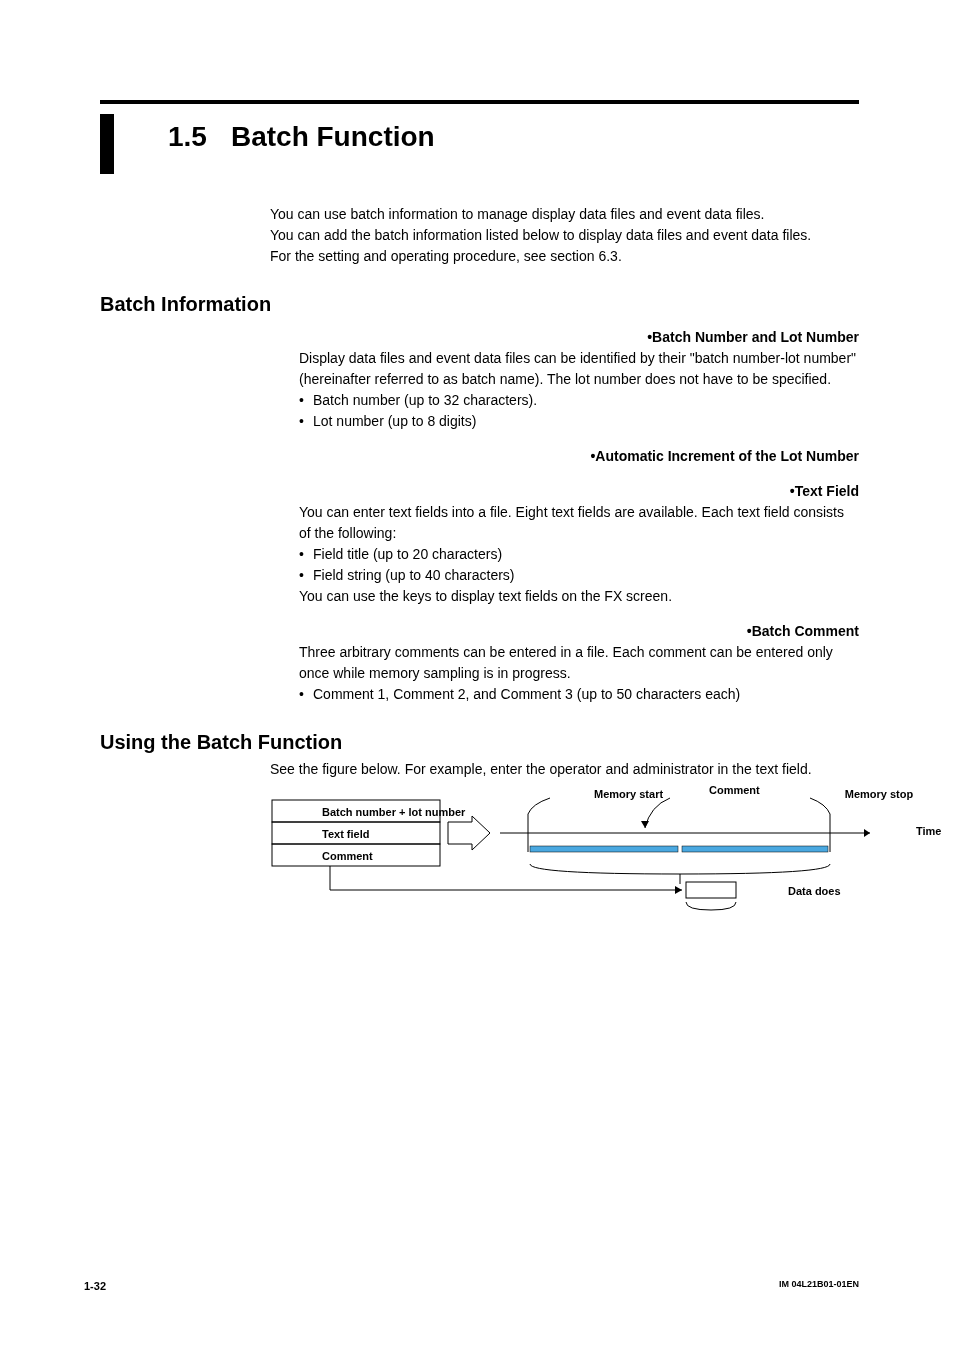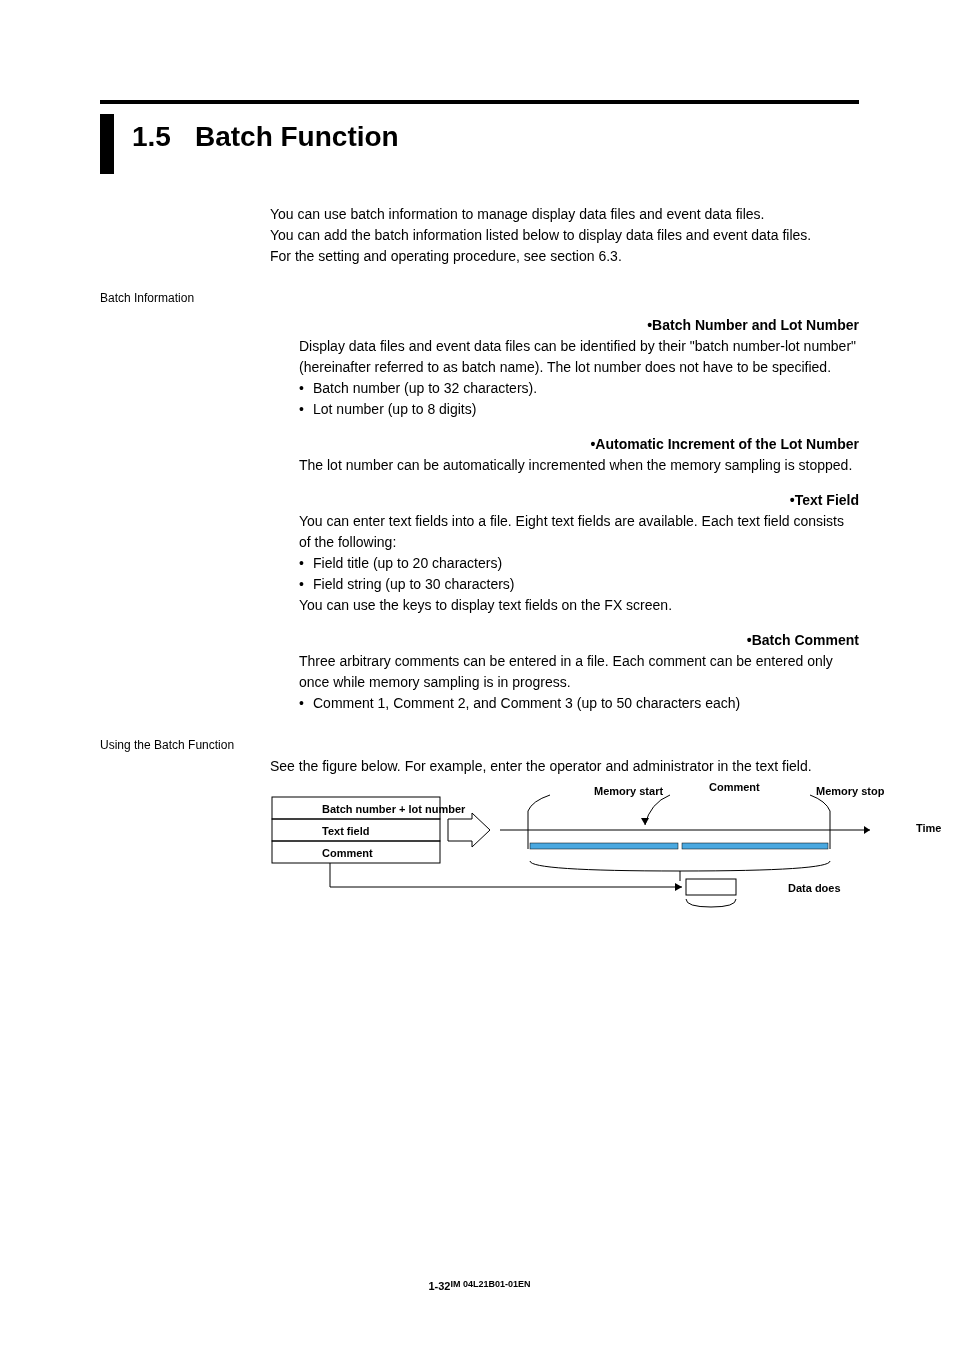--- a/index.html
+++ b/index.html
@@ -15,20 +15,21 @@
     line-height: 1.5;
   }
   .page {
     padding: 100px 95px 0 100px;
   }
   .title-bar {
     border-top: 4px solid #000;
     display: flex;
     align-items: flex-start;
     margin-bottom: 30px;
+    gap: 36px;
   }
   .title-mark {
     width: 14px;
     height: 60px;
     background: #000;
     margin-top: 10px;
     margin-right: 18px;
     flex: none;
   }
   .title-text {
@@ -37,22 +38,22 @@
     padding-top: 12px;
   }
   .title-num {
     display: inline-block;
     margin-right: 24px;
   }
   .intro {
     margin-left: 170px;
   }
   .section-heading {
-    font-size: 12px;
-    font-weight: normal;
+    font-size: 20px;
+    font-weight: bold;
     margin-top: 22px;
     margin-bottom: 2px;
   }
   .sub-block {
     margin-left: 185px;
   }
   .bullet-heading {
     font-weight: bold;
     margin-top: 8px;
     text-align: right;
@@ -83,24 +84,24 @@
   }
   .fig-label {
     position: absolute;
     font-size: 11px;
     font-weight: bold;
     margin-left: 44px;
   }
   .footer {
     position: absolute;
     bottom: 56px;
-    left: 100px;
+    left: 84px;
     right: 95px;
     display: flex;
-    justify-content: center;
+    justify-content: space-between;
     font-size: 11px;
   }
   .footer .pg {
     font-weight: bold;
   }
   .footer .docid {
     font-size: 9px;
     font-weight: bold;
   }
 </style>
@@ -126,27 +127,26 @@
   <div class="sub-block">
 
     <div class="bullet-heading">Batch Number and Lot Number</div>
     <div class="body-text">Display data files and event data files can be identified by their "batch number-lot number" (hereinafter referred to as batch name). The lot number does not have to be specified.</div>
     <div class="sub-bullet">
       <div class="sub-bullet-item">Batch number (up to 32 characters).</div>
       <div class="sub-bullet-item">Lot number (up to 8 digits)</div>
     </div>
 
     <div class="bullet-heading" style="margin-top:14px">Automatic Increment of the Lot Number</div>
-    <div class="body-text">The lot number can be automatically incremented when the memory sampling is stopped.</div>
 
     <div class="bullet-heading" style="margin-top:14px">Text Field</div>
     <div class="body-text">You can enter text fields into a file. Eight text fields are available. Each text field consists of the following:</div>
     <div class="sub-bullet">
       <div class="sub-bullet-item">Field title (up to 20 characters)</div>
-      <div class="sub-bullet-item">Field string (up to 30 characters)</div>
+      <div class="sub-bullet-item">Field string (up to 40 characters)</div>
     </div>
     <div class="body-text" style="">You can use the keys to display text fields on the FX screen.</div>
 
     <div class="bullet-heading" style="margin-top:14px">Batch Comment</div>
     <div class="body-text">Three arbitrary comments can be entered in a file. Each comment can be entered only once while memory sampling is in progress.</div>
     <div class="sub-bullet">
       <div class="sub-bullet-item">Comment 1, Comment 2, and Comment 3 (up to 50 characters each)</div>
     </div>
   </div>
 
@@ -191,21 +191,21 @@
 
       <path d="M 416 116 Q 416 124 441 124 Q 466 124 466 116" fill="none" stroke="#000" stroke-width="1"></path>
     </svg>
 
     <div class="fig-label" style="left:8px; top:18px;">Batch number + lot number</div>
     <div class="fig-label" style="left:8px; top:40px;">Text field</div>
     <div class="fig-label" style="left:8px; top:62px;">Comment</div>
 
     <div class="fig-label" style="left:280px; top:0px;">Memory start</div>
     <div class="fig-label" style="left:395px; top:-4px;">Comment</div>
-    <div class="fig-label" style="left:502px; top:0px; text-align:left; width:80px;">Memory stop</div>
+    <div class="fig-label" style="left:525px; top:0px; text-align:center; width:80px;">Memory stop</div>
     <div class="fig-label" style="left:602px; top:37px;">Time</div>
     <div class="fig-label" style="left:474px; top:97px;">Data does</div>
   </div>
 
 </div>
 
 <div class="footer">
   <span class="pg">1-32</span>
   <span class="docid">IM 04L21B01-01EN</span>
 </div>

